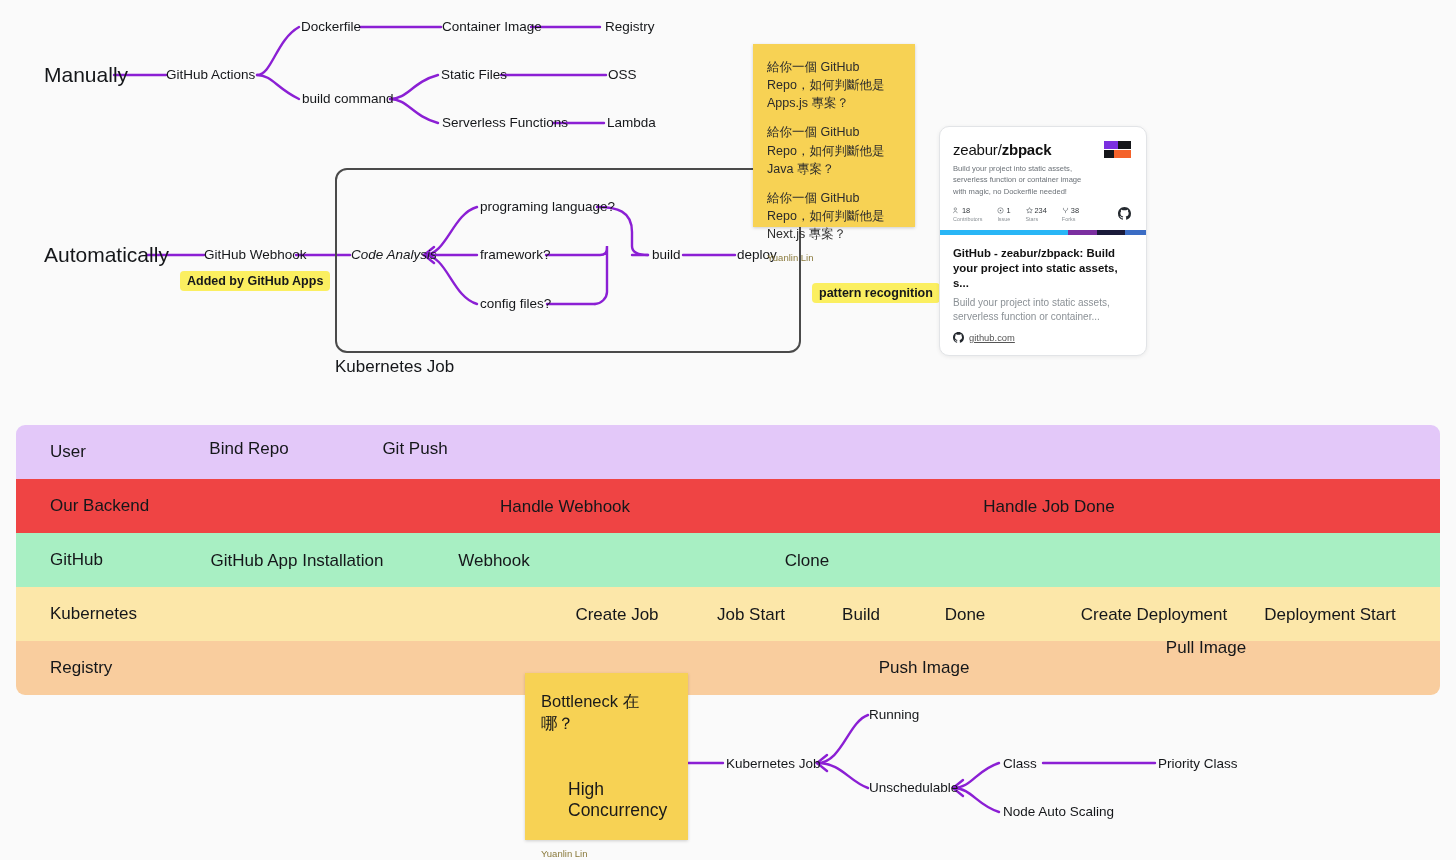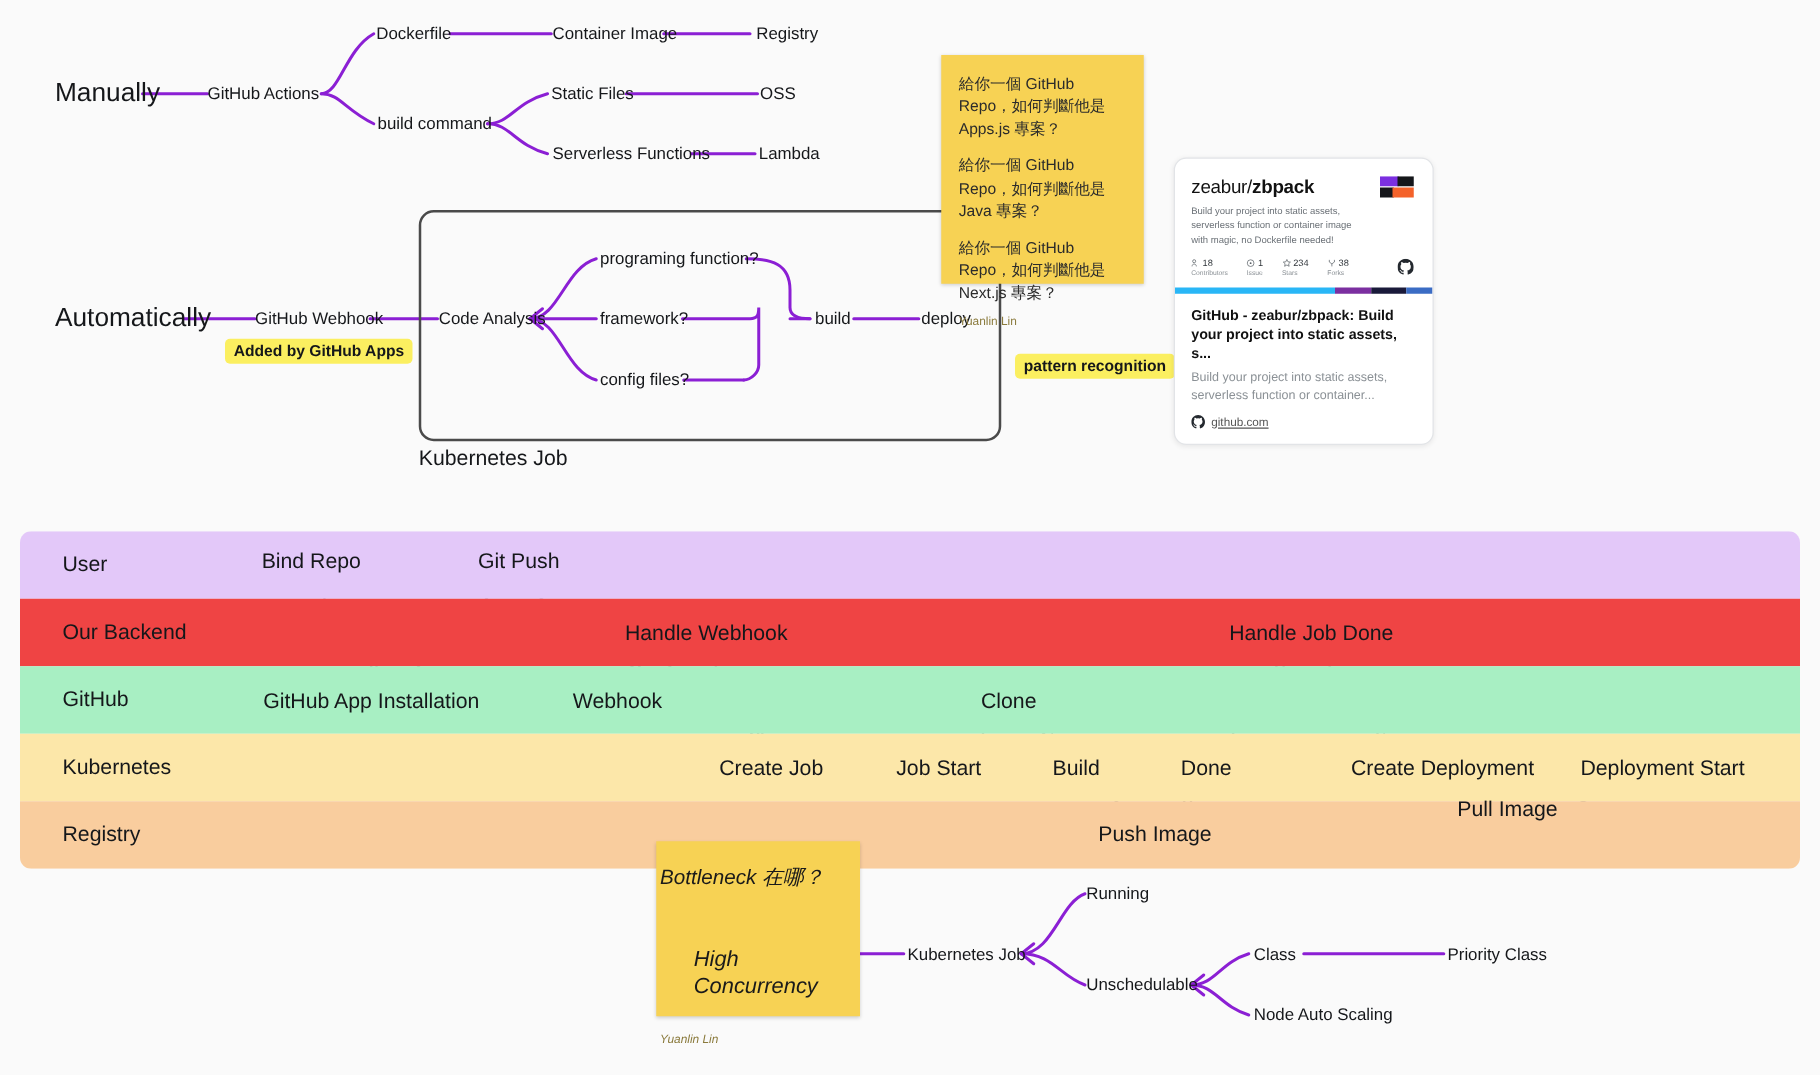--- a/index.html
+++ b/index.html
@@ -144,22 +144,22 @@
   <div class="node" style="left:442px;top:116px;">Serverless Functions</div>
   <div class="node" style="left:607px;top:116px;">Lambda</div>
 
   <div class="node big" style="left:44px;top:244px;">Automatically</div>
   <div class="node" style="left:204px;top:248px;">GitHub Webhook</div>
   <div class="hl" style="left:180px;top:271px;">Added by GitHub Apps</div>
 
   <div class="k8sbox" style="left:335px;top:168px;width:462px;height:181px;"></div>
   <div class="k8slabel" style="left:335px;top:357px;">Kubernetes Job</div>
 
-  <div class="node" style="left:351px;top:248px;">Code Analysis</div>
-  <div class="node" style="left:480px;top:200px;">programing function?</div>
+  <div class="node" style="left:351px;top:248px;font-style:italic;">Code Analysis</div>
+  <div class="node" style="left:480px;top:200px;">programing language?</div>
   <div class="node" style="left:480px;top:248px;">framework?</div>
   <div class="node" style="left:480px;top:297px;">config files?</div>
   <div class="node" style="left:652px;top:248px;">build</div>
   <div class="node" style="left:737px;top:248px;">deploy</div>
   <div class="hl" style="left:812px;top:283px;">pattern recognition</div>
 
   <div class="sticky" style="left:753px;top:44px;width:162px;height:183px;padding:14px 14px 0 14px;box-sizing:border-box;">
     <div class="ln">給你一個 GitHub Repo，如何判斷他是 Apps.js 專案？</div>
     <div class="ln" style="margin-top:11px;">給你一個 GitHub Repo，如何判斷他是 Java 專案？</div>
     <div class="ln" style="margin-top:11px;">給你一個 GitHub Repo，如何判斷他是 Next.js 專案？</div>
@@ -276,21 +276,21 @@
   <div class="lnode" style="left:807px;top:561px;">Clone</div>
   <div class="lnode" style="left:617px;top:615px;">Create Job</div>
   <div class="lnode" style="left:751px;top:615px;">Job Start</div>
   <div class="lnode" style="left:861px;top:615px;">Build</div>
   <div class="lnode" style="left:965px;top:615px;">Done</div>
   <div class="lnode" style="left:1154px;top:615px;">Create Deployment</div>
   <div class="lnode" style="left:1330px;top:615px;">Deployment Start</div>
   <div class="lnode" style="left:924px;top:668px;">Push Image</div>
   <div class="lnode" style="left:1206px;top:648px;">Pull Image</div>
 
-  <div class="sticky sticky-big" style="left:525px;top:673px;width:163px;height:140px;padding:18px 16px 0 3px;box-sizing:border-box;font-style:italic;">
+  <div class="sticky sticky-big" style="left:525px;top:673px;width:163px;height:167px;padding:18px 16px 0 16px;box-sizing:border-box;">
     <div class="h1">Bottleneck 在哪？</div>
     <div class="h2" style="margin-top:44px;">High Concurrency</div>
     <div class="author" style="margin-top:27px;">Yuanlin Lin</div>
   </div>
 
   <div class="node" style="left:726px;top:757px;">Kubernetes Job</div>
   <div class="node" style="left:869px;top:708px;">Running</div>
   <div class="node" style="left:869px;top:781px;">Unschedulable</div>
   <div class="node" style="left:1003px;top:757px;">Class</div>
   <div class="node" style="left:1158px;top:757px;">Priority Class</div>

